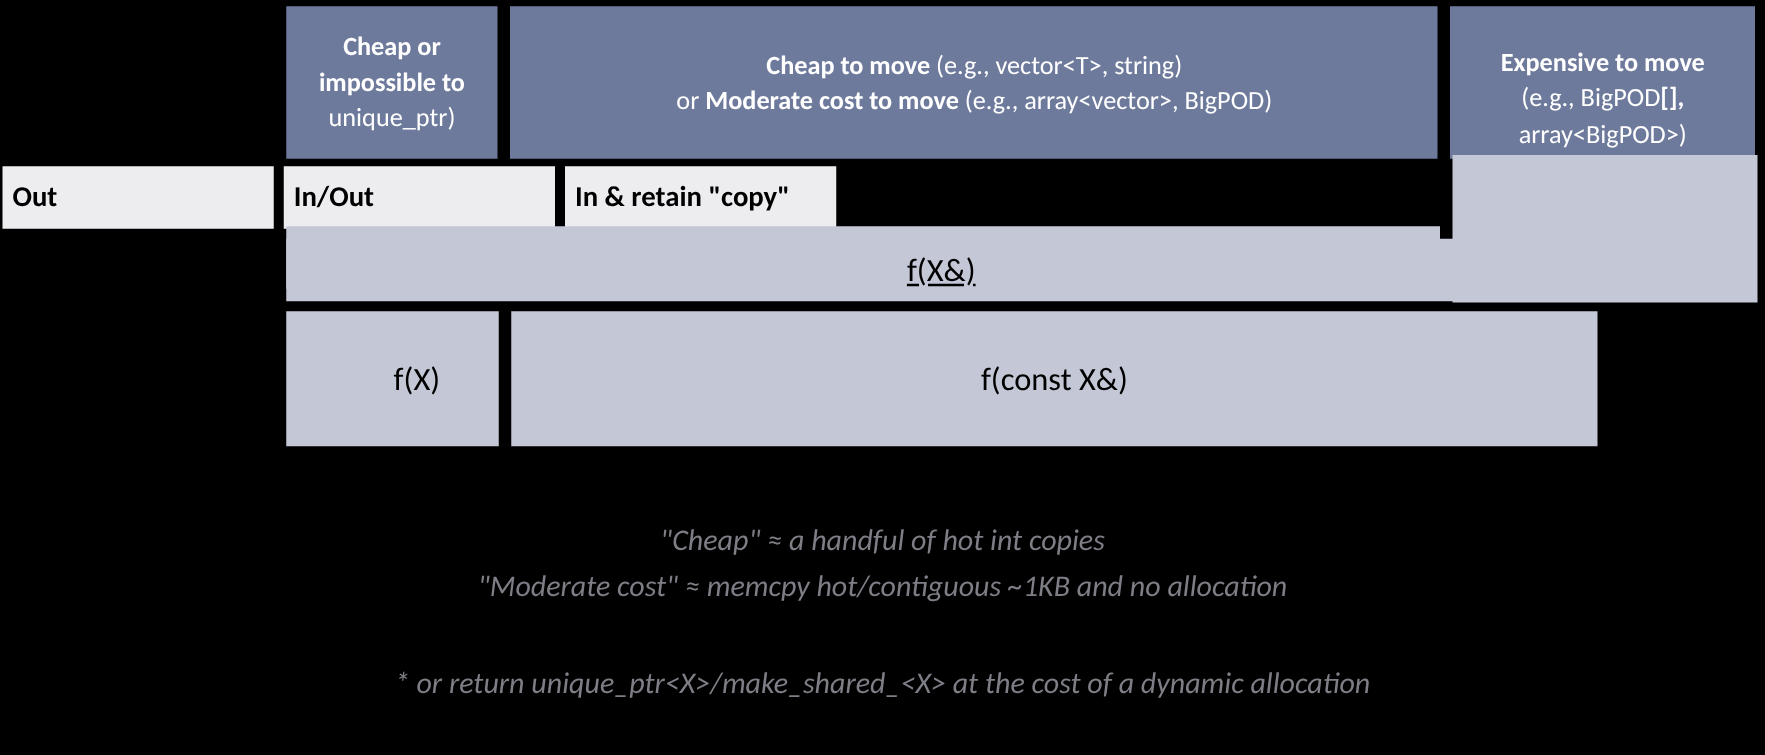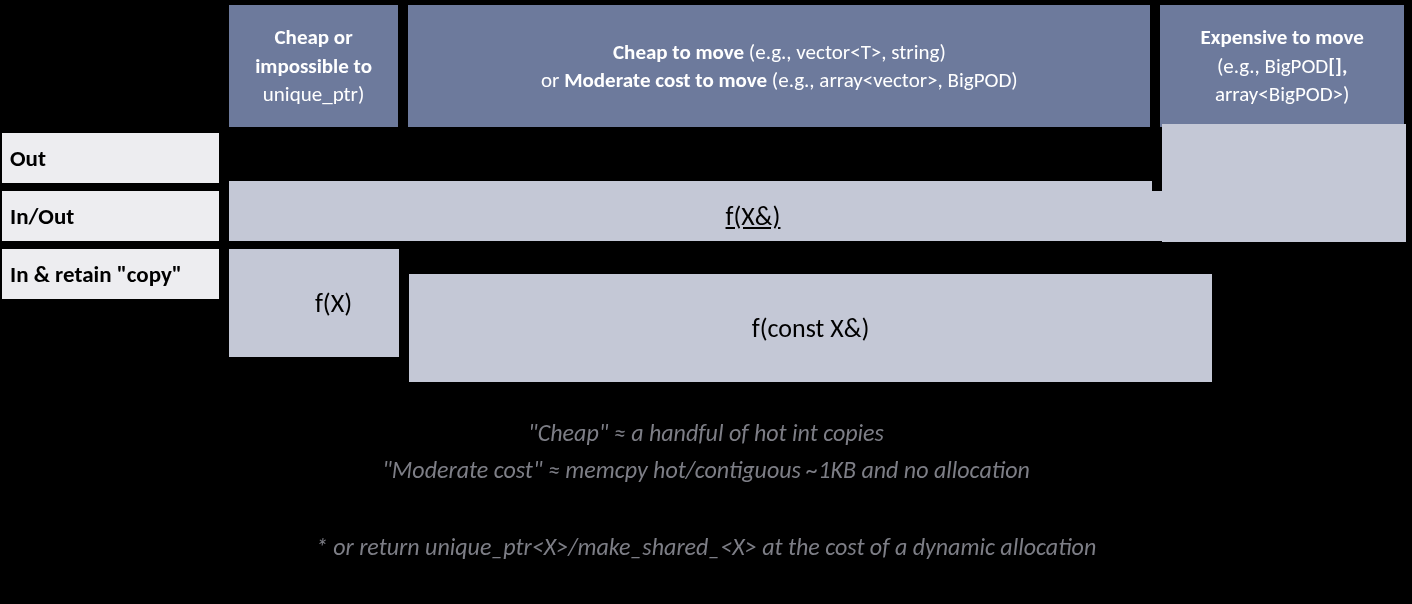--- a/index.html
+++ b/index.html
@@ -45,20 +45,21 @@
       font-weight: bold;
     }
     .col1-hdr {
       width: 170px;
     }
     .col2-hdr {
       width: 743px;
     }
     .col3-hdr {
       width: 244px;
+      justify-content: flex-end;
     }
     .row-label {
       background: #ededf0;
       color: #000;
       font-weight: bold;
       font-size: 23px;
       display: flex;
       align-items: center;
       padding-left: 8px;
       width: 217px;
@@ -74,21 +75,21 @@
     }
     .tbl-body {
       position: relative;
       height: 234px;
     }
     .row-labels-col {
       position: absolute;
       left: 0;
       top: 6px;
       display: flex;
-      flex-direction: column;
+      flex-direction: row;
       gap: 8px;
     }
     
     .out-cell {
       position: absolute;
       left: 227px;
       top: 6px;
       width: 923px;
       height: 50px;
       margin-top: 48px;
@@ -114,23 +115,22 @@
       left: 227px;
       top: 122px;
       width: 170px;
       height: 108px;
       padding-left: 39px;
     }
     .in-col23 {
       position: absolute;
       left: 407px;
       top: 122px;
-      width: 803px;
+      width: 869px;
       height: 108px;
-      margin-top: 25px;
     }
     .footer {
       position: absolute;
       top: 414px;
       left: 0;
       width: 1412px;
       text-align: center;
       color: #7d7e86;
       font-style: italic;
       font-size: 24px;

